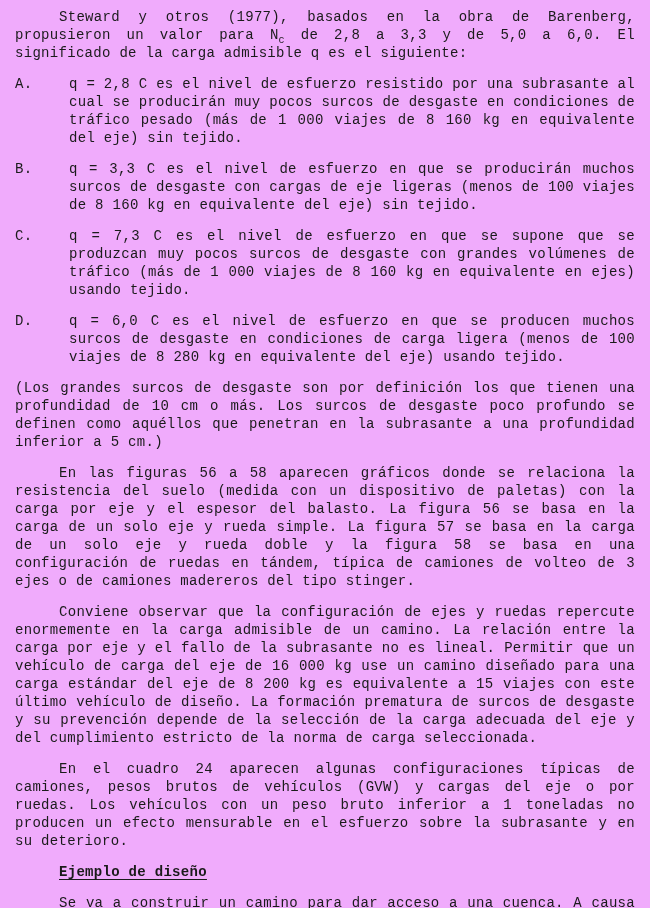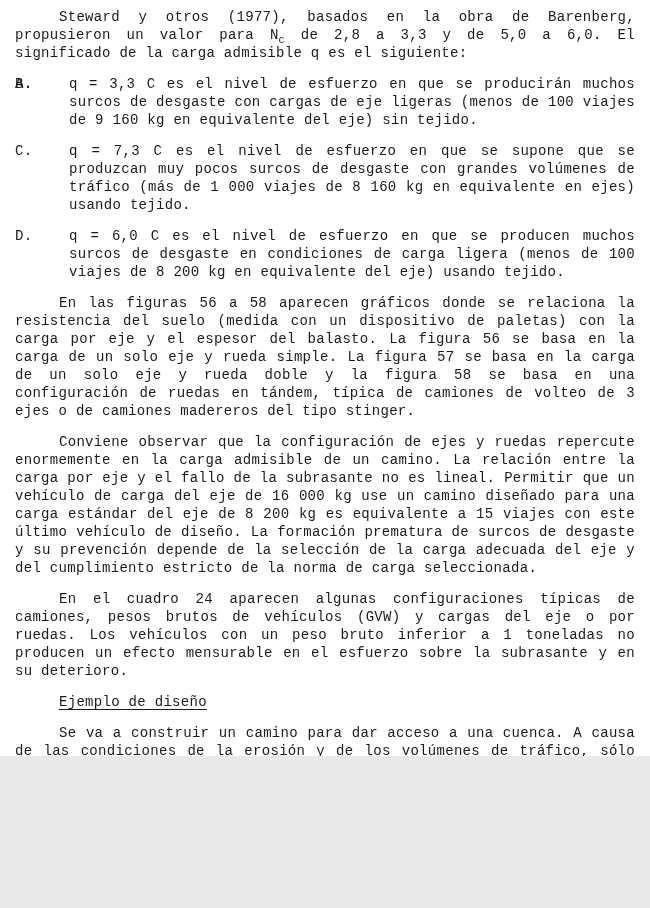--- a/index.html
+++ b/index.html
@@ -3,23 +3,23 @@
 <meta charset="utf-8">
 <style>
   html, body {
     margin: 0;
     padding: 0;
     background: #e9e9e9;
   }
   .page {
     position: relative;
     width: 650px;
-    height: 756px;
+    height: 908px;
     margin: 0 auto;
-    background: #ffffff;
+    background: #f0abfc;
     color: #1b1b1b;
     font-family: "Liberation Mono", "DejaVu Sans Mono", monospace;
     font-size: 14px;
     line-height: 18px;
     letter-spacing: 0.3px;
     box-sizing: border-box;
     padding: 8px 15px 10px 15px;
     overflow: hidden;
   }
   .para {
@@ -41,52 +41,55 @@
   }
   .list-label {
     position: absolute;
     left: 0;
     top: 0;
     text-align: left;
   }
   .heading-line {
     margin: 0 0 13px 0;
     text-indent: 44px;
+    font-weight: bold;
   }
   .heading-line .heading-text {
     text-decoration: underline;
     text-underline-offset: 3px;
   }
 </style>
 </head>
 <body>
 
 <div class="page">
 
   <p class="para indent"><span>Steward y otros (1977), basados en la obra de Barenberg, propusieron un valor para N</span><sub class="nsub">c</sub><span> de 2,8 a 3,3 y de 5,0 a 6,0.  El significado de la carga admisible q es el siguiente:</span></p>
 
   <div class="list-item">
     <span class="list-label">A.</span>
+    <span class="list-text">q  =  2,8 C es el nivel de esfuerzo resistido por una subrasante al cual se producirán muy pocos surcos de desgaste en condiciones de tráfico pesado (más de 1 000 viajes de 8 160 kg en equivalente del eje) sin tejido.</span>
   </div>
 
   <div class="list-item">
     <span class="list-label">B.</span>
-    <span class="list-text">q  =  3,3 C es el nivel de esfuerzo en que se producirán muchos surcos de desgaste con cargas de eje ligeras (menos de 100 viajes de 9 160 kg en equivalente del eje) sin tejido.</span>
+    <span class="list-text">q  =  3,3 C es el nivel de esfuerzo en que se producirán muchos surcos de desgaste con cargas de eje ligeras (menos de 100 viajes de 8 160 kg en equivalente del eje) sin tejido.</span>
   </div>
 
   <div class="list-item">
     <span class="list-label">C.</span>
     <span class="list-text">q  =  7,3 C es el nivel de esfuerzo en que se supone que se produzcan muy pocos surcos de desgaste con grandes volúmenes de tráfico (más de 1 000 viajes de 8 160 kg en equivalente en ejes) usando tejido.</span>
   </div>
 
   <div class="list-item">
     <span class="list-label">D.</span>
-    <span class="list-text">q  =  6,0 C es el nivel de esfuerzo en que se producen muchos surcos de desgaste en condiciones de carga ligera (menos de 100 viajes de 8 200 kg en equivalente del eje) usando tejido.</span>
+    <span class="list-text">q  =  6,0 C es el nivel de esfuerzo en que se producen muchos surcos de desgaste en condiciones de carga ligera (menos de 100 viajes de 8 280 kg en equivalente del eje) usando tejido.</span>
   </div>
 
+  <p class="para">(Los grandes surcos de desgaste son por definición los que tienen una profundidad de 10 cm o más.  Los surcos de desgaste poco profundo se definen como aquéllos que penetran en la subrasante a una profundidad inferior a 5 cm.)</p>
 
   <p class="para indent">En las figuras 56 a 58 aparecen gráficos donde se relaciona la resistencia del suelo (medida con un dispositivo de paletas) con la carga por eje y el espesor del balasto.  La figura 56 se basa en la carga de un solo eje y rueda simple.  La figura 57 se basa en la carga de un solo eje y rueda doble y la figura 58 se basa en una configuración de ruedas en tándem, típica de camiones de volteo de 3 ejes o de camiones madereros del tipo stinger.</p>
 
   <p class="para indent">Conviene observar que la configuración de ejes y ruedas repercute enormemente en la carga admisible de un camino.  La relación entre la carga por eje y el fallo de la subrasante no es lineal.  Permitir que un vehículo de carga del eje de 16 000 kg use un camino diseñado para una carga estándar del eje de 8 200 kg es equivalente a 15 viajes con este último vehículo de diseño.  La formación prematura de surcos de desgaste y su prevención depende de la selección de la carga adecuada del eje y del cumplimiento estricto de la norma de carga seleccionada.</p>
 
   <p class="para indent">En el cuadro 24 aparecen algunas configuraciones típicas de camiones, pesos brutos de vehículos (GVW) y cargas del eje o por ruedas.  Los vehículos con un peso bruto inferior a 1 toneladas no producen un efecto mensurable en el esfuerzo sobre la subrasante y en su deterioro.</p>
 
   <p class="heading-line"><span class="heading-text">Ejemplo de diseño</span></p>
 
   <p class="para indent">Se va a construir un camino para dar acceso a una cuenca.  A causa de las condiciones de la erosión y de los volúmenes de tráfico, sólo pueden tolerarse surcos de desgaste de 5 cm.  Se pronostica un gran volumen de tráfico, (superior a 1 000 cargas por eje).</p>

